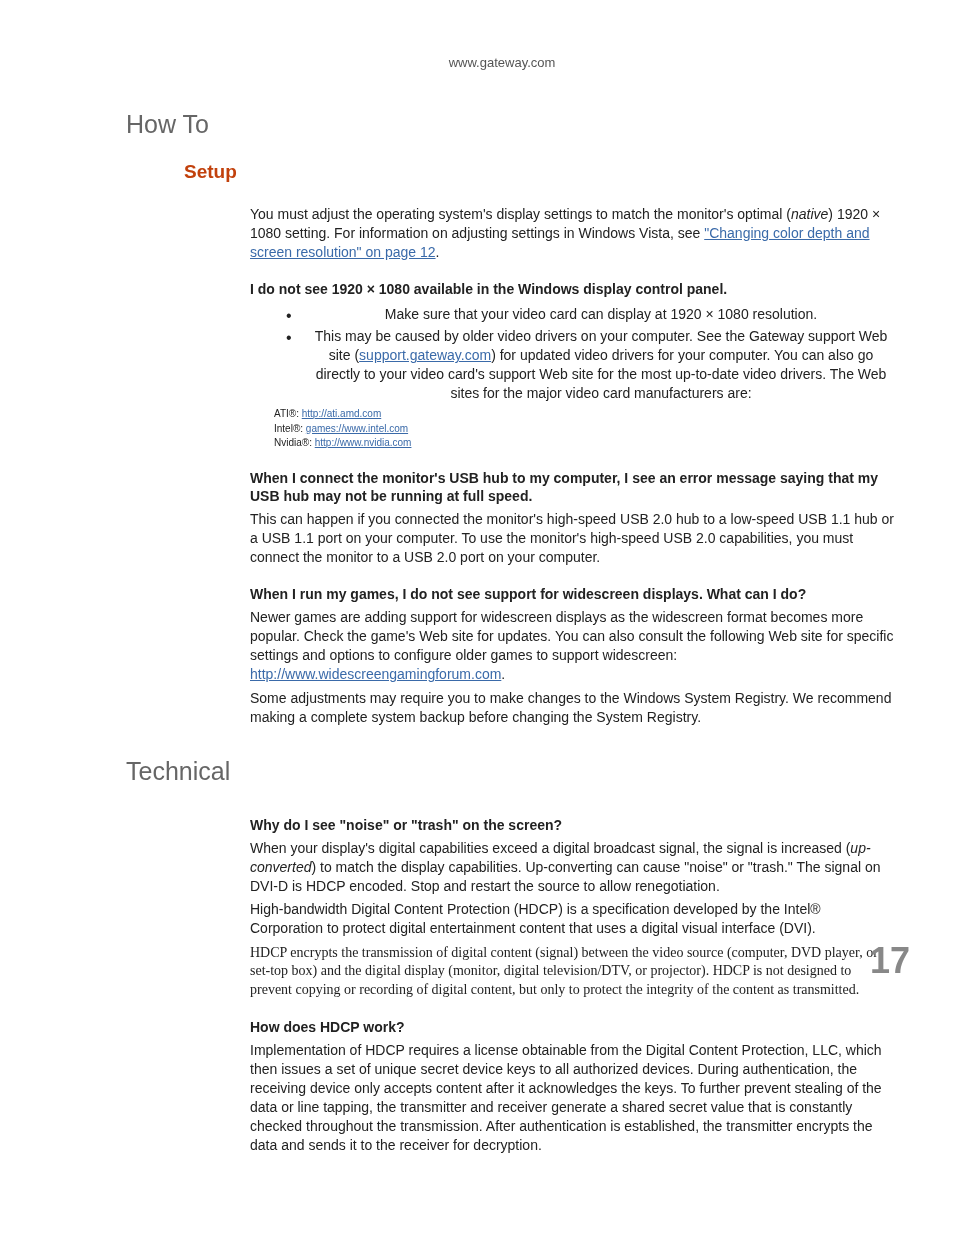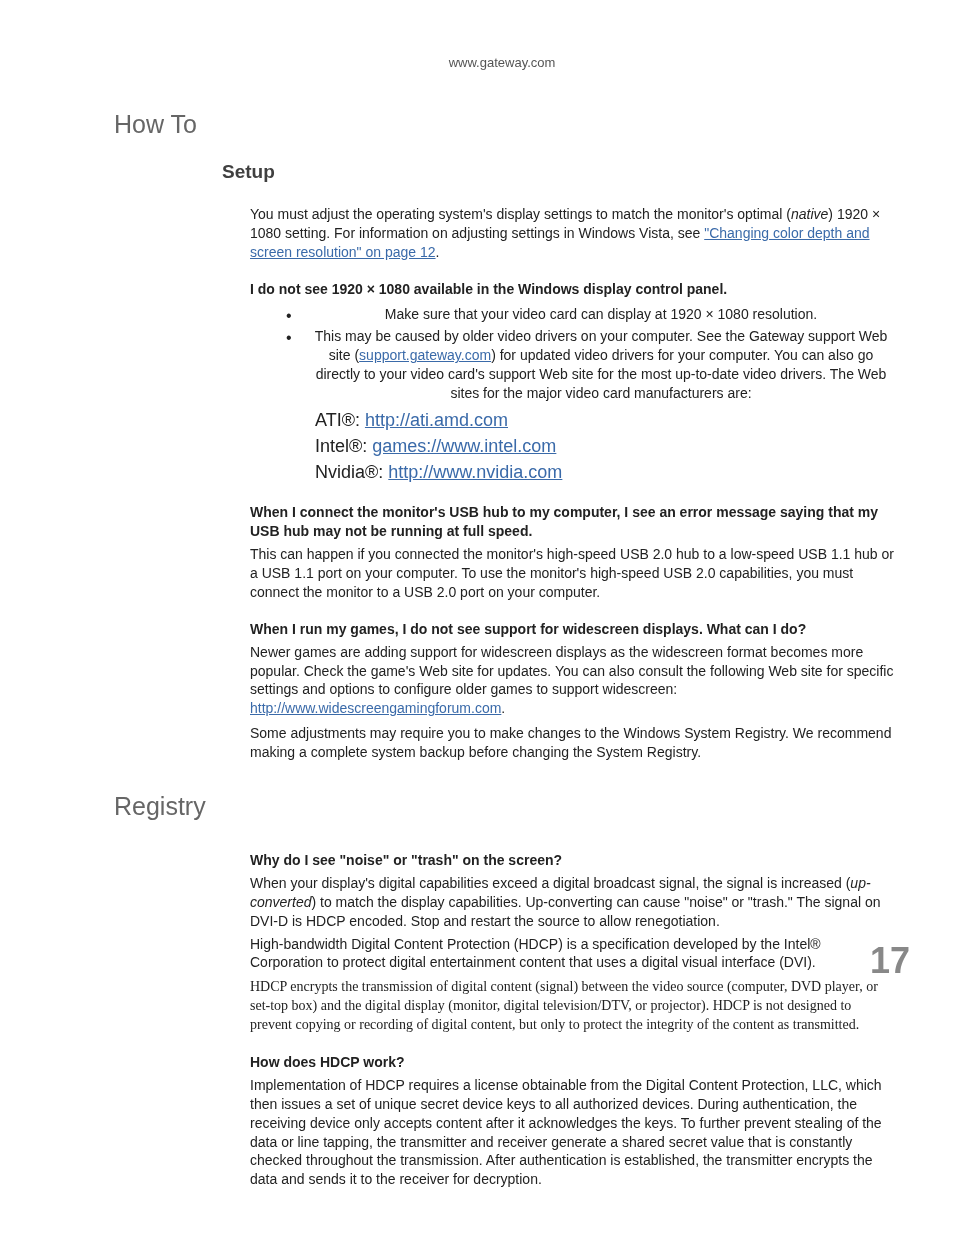--- a/index.html
+++ b/index.html
@@ -1,29 +1,29 @@
 <!DOCTYPE html>
 <html><head>
 <meta charset="utf-8">
 <style>
   * { box-sizing: border-box; margin: 0; padding: 0; }
   html, body { width: 954px; height: 1235px; background: #fff; font-family: Verdana, Geneva, sans-serif; color: #222; }
   .page { position: relative; width: 954px; height: 1022px; padding: 55px 60px 40px 110px; }
   .header-url { text-align: center; font-size: 13px; color: #555; margin-bottom: 40px; }
-  .section-title { font-size: 25px; color: #666; font-weight: 400; margin-bottom: 22px; margin-left: 4px; }
-  .sub-title { font-size: 19px; font-weight: 700; color: #404040; margin-bottom: 22px; margin-left: 112px; font-family: Verdana, Geneva, sans-serif; }
+  .section-title { font-size: 25px; color: #666; font-weight: 400; margin-bottom: 22px; margin-left: 16px; }
+  .sub-title { font-size: 19px; font-weight: 700; color: #c2410c; margin-bottom: 22px; margin-left: 74px; font-family: Verdana, Geneva, sans-serif; }
   .content { margin-left: 140px; margin-right: 0; }
   .q { font-weight: 700; font-size: 14px; margin-top: 18px; margin-bottom: 4px; line-height: 1.35; }
   .p { font-size: 14px; line-height: 1.35; margin-bottom: 4px; }
   .link { color: #3a6aa9; text-decoration: underline; }
   .italic { font-style: italic; }
   ul.bullets { list-style: none; margin: 6px 0 4px 30px; }
   ul.bullets li { position: relative; font-size: 14px; line-height: 1.35; padding-left: 28px; margin-bottom: 4px; text-align: center; }
   ul.bullets li::before { content: "•"; position: absolute; left: 6px; top: 0; font-size: 16px; color: #222; }
-  .sub-links { margin-left: 65px; font-size: 18px; line-height: 1.45; }
+  .sub-links { margin-left: 24px; font-size: 10px; line-height: 1.45; }
   .page-num { position: absolute; bottom: 40px; right: 44px; font-size: 36px; color: #888; font-weight: 700; font-family: Verdana, Geneva, sans-serif; }
 </style>
 </head>
 <body>
 
 <div class="page">
 
   <div class="header-url">www.gateway.com</div>
 
   <div class="section-title">How To</div>
@@ -54,21 +54,21 @@
 
     <div class="q">When I run my games, I do not see support for widescreen displays. What can I do?</div>
     <div class="p">
       <span>Newer games are adding support for widescreen displays as the widescreen format becomes more popular. Check the game's Web site for updates. You can also consult the following Web site for specific settings and options to configure older games to support widescreen:</span><br>
       <span class="link">http://www.widescreengamingforum.com</span><span>.</span>
     </div>
     <div class="p" style="margin-top:6px;">Some adjustments may require you to make changes to the Windows System Registry. We recommend making a complete system backup before changing the System Registry.</div>
 
   </div>
 
-  <div class="section-title" style="margin-top:30px;">Registry</div>
+  <div class="section-title" style="margin-top:30px;">Technical</div>
 
   <div class="content">
 
     <div class="q" style="margin-top:30px;">Why do I see "noise" or "trash" on the screen?</div>
     <div class="p">
       <span>When your display's digital capabilities exceed a digital broadcast signal, the signal is increased (</span><span class="italic">up-converted</span><span>) to match the display capabilities. Up-converting can cause "noise" or "trash." The signal on DVI-D is HDCP encoded. Stop and restart the source to allow renegotiation.</span>
     </div>
 
     <div class="p">High-bandwidth Digital Content Protection (HDCP) is a specification developed by the Intel® Corporation to protect digital entertainment content that uses a digital visual interface (DVI).</div>
     <div class="p" style="margin-top:6px;font-family:Liberation Serif, serif;">HDCP encrypts the transmission of digital content (signal) between the video source (computer, DVD player, or set-top box) and the digital display (monitor, digital television/DTV, or projector). HDCP is not designed to prevent copying or recording of digital content, but only to protect the integrity of the content as transmitted.</div>

